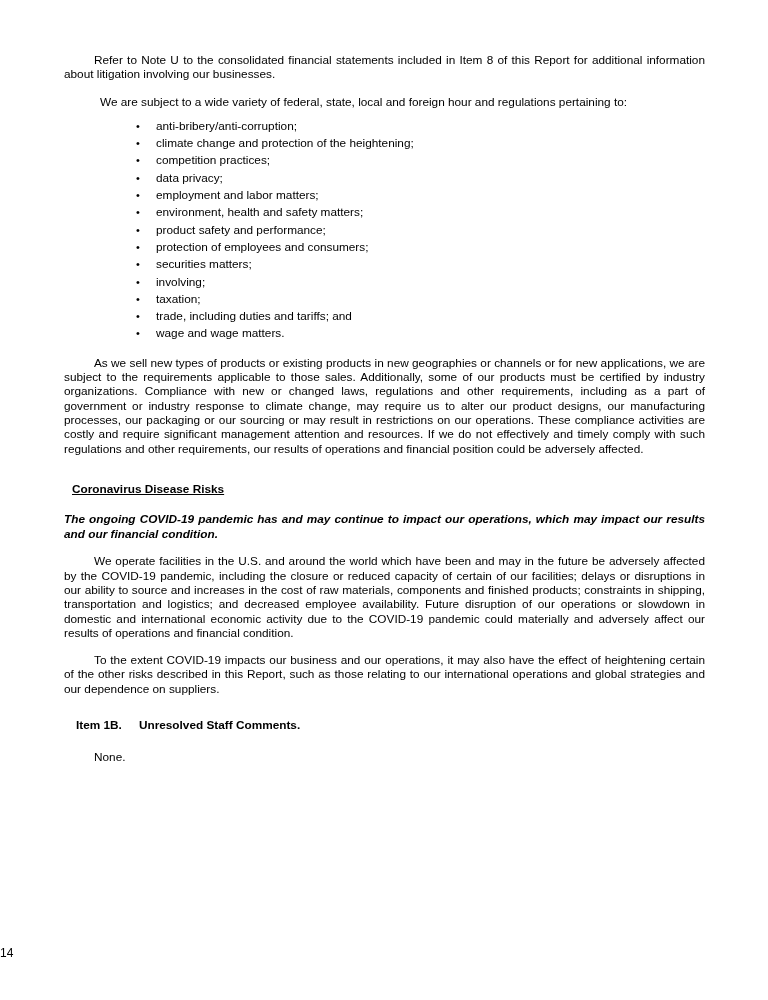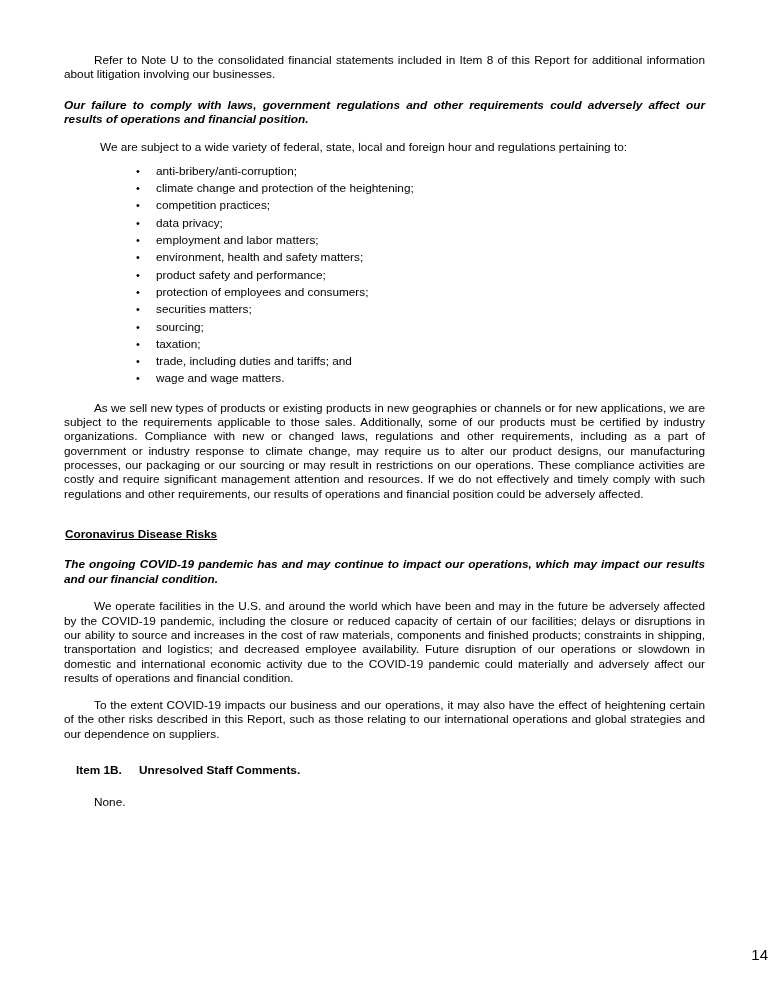--- a/index.html
+++ b/index.html
@@ -55,67 +55,66 @@
   ul.bullets li .bullet {
     position: absolute;
     left: 0;
     top: 0;
     font-size: 11px;
   }
   .heading-underline {
     font-weight: bold;
     font-size: 11.8px;
     text-decoration: underline;
-    margin: 26px 0 16px 1px;
+    margin: 26px 0 16px 8px;
     line-height: 14.5px;
   }
   .item-heading {
     font-weight: bold;
     margin: 22px 0 18px 0;
     text-align: left;
     padding-left: 12px;
   }
   .item-heading .item-title {
     margin-left: 17px;
   }
   p.none-para {
     text-indent: 30px;
     margin-top: 0;
   }
   .footer {
     position: absolute;
     left: 0;
     right: 0;
     top: 946px;
-    text-align: right;
-    font-size: 15px;
+    text-align: left;
+    font-size: 12px;
   }
 </style>
 </head>
 <body>
 
 <div class="page">
 
   <p class="indent">Refer to Note U to the consolidated financial statements included in Item 8 of this Report for additional information about litigation involving our businesses.</p>
 
-  <p class="heading-bi">Our failure to comply with laws, government regulations and other requirements could adversely affect our results of operations and financial position.</p>
 
   <p class="indent-sm">We are subject to a wide variety of federal, state, local and foreign hour and regulations pertaining to:</p>
 
   <ul class="bullets">
     <li><span class="bullet">•</span><span>anti-bribery/anti-corruption;</span></li>
     <li><span class="bullet">•</span><span>climate change and protection of the heightening;</span></li>
     <li><span class="bullet">•</span><span>competition practices;</span></li>
     <li><span class="bullet">•</span><span>data privacy;</span></li>
     <li><span class="bullet">•</span><span>employment and labor matters;</span></li>
     <li><span class="bullet">•</span><span>environment, health and safety matters;</span></li>
     <li><span class="bullet">•</span><span>product safety and performance;</span></li>
     <li><span class="bullet">•</span><span>protection of employees and consumers;</span></li>
     <li><span class="bullet">•</span><span>securities matters;</span></li>
-    <li><span class="bullet">•</span><span>sourcing;</span></li>
+    <li><span class="bullet">•</span><span>involving;</span></li>
     <li><span class="bullet">•</span><span>taxation;</span></li>
     <li><span class="bullet">•</span><span>trade, including duties and tariffs; and</span></li>
     <li><span class="bullet">•</span><span>wage and wage matters.</span></li>
   </ul>
 
 
   <p class="indent">As we sell new types of products or existing products in new geographies or channels or for new applications, we are subject to the requirements applicable to those sales. Additionally, some of our products must be certified by industry organizations. Compliance with new or changed laws, regulations and other requirements, including as a part of government or industry response to climate change, may require us to alter our product designs, our manufacturing processes, our packaging or our sourcing or may result in restrictions on our operations. These compliance activities are costly and require significant management attention and resources. If we do not effectively and timely comply with such regulations and other requirements, our results of operations and financial position could be adversely affected.</p>
 
   <h3 class="heading-underline">Coronavirus Disease Risks</h3>
 

